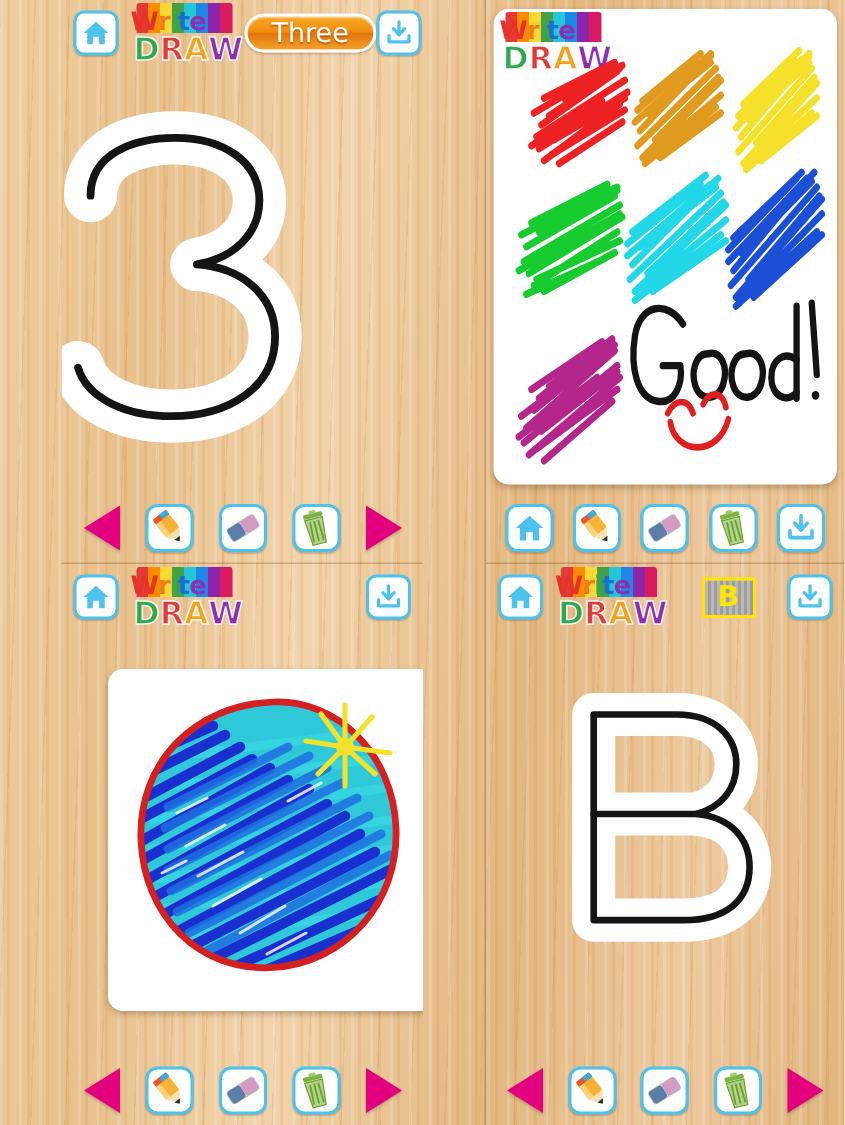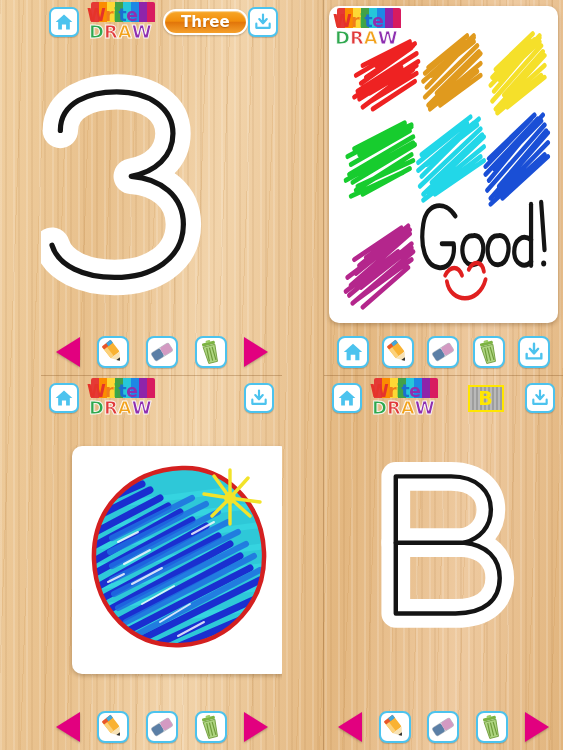--- a/index.html
+++ b/index.html
@@ -83,42 +83,42 @@
   .logo .write {
     position: absolute; left: 2px; top: 5px;
     font-family: "DejaVu Sans", sans-serif;
     font-weight: bold; font-size: 17px; letter-spacing: -0.5px;
     line-height: 1;
     white-space: nowrap;
   }
   .logo .draw {
     position: absolute; left: 4px; top: 21px;
     font-family: "DejaVu Sans", sans-serif;
-    font-weight: bold; font-size: 18px; letter-spacing: 0px;
+    font-weight: bold; font-size: 21px; letter-spacing: 0px;
     line-height: 1;
     white-space: nowrap;
   }
   .logo span span { display: inline-block; }
   .wl0 { color: #e5332a; } .wl1 { color: #f07d1a; }
   .wl2 { color: #36a94b; } .wl3 { color: #1b6fd0; }
   .wl4 { color: #8e2fb0; }
   .dl0 { color: #2fa84f; } .dl1 { color: #e03a3a; }
   .dl2 { color: #f2a21c; } .dl3 { color: #8e2fb0; }
   .logo .draw span { -webkit-text-stroke: 1px rgba(255,255,255,0.9); }
 
   
   .pill {
     height: 26px;
     padding: 0 16px;
     border-radius: 14px;
     background: linear-gradient(180deg, #f7a829 0%, #f28e0c 46%, #e2760a 52%, #f5a02b 100%);
     border: 2px solid #ffffff;
     box-shadow: 0 1px 2px rgba(0,0,0,0.22), inset 0 1px 1px rgba(255,255,255,0.55);
     color: #ffffff;
-    font-weight: bold; font-size: 15px;
+    font-weight: normal; font-size: 18px;
     display: flex; align-items: center; justify-content: center;
     text-shadow: 0 1px 1px rgba(140,70,0,0.55);
     flex: 0 0 auto;
     font-family: "DejaVu Sans", sans-serif;
     text-align: right;
   }
 
   
   .badge {
     width: 36px; height: 27px;

